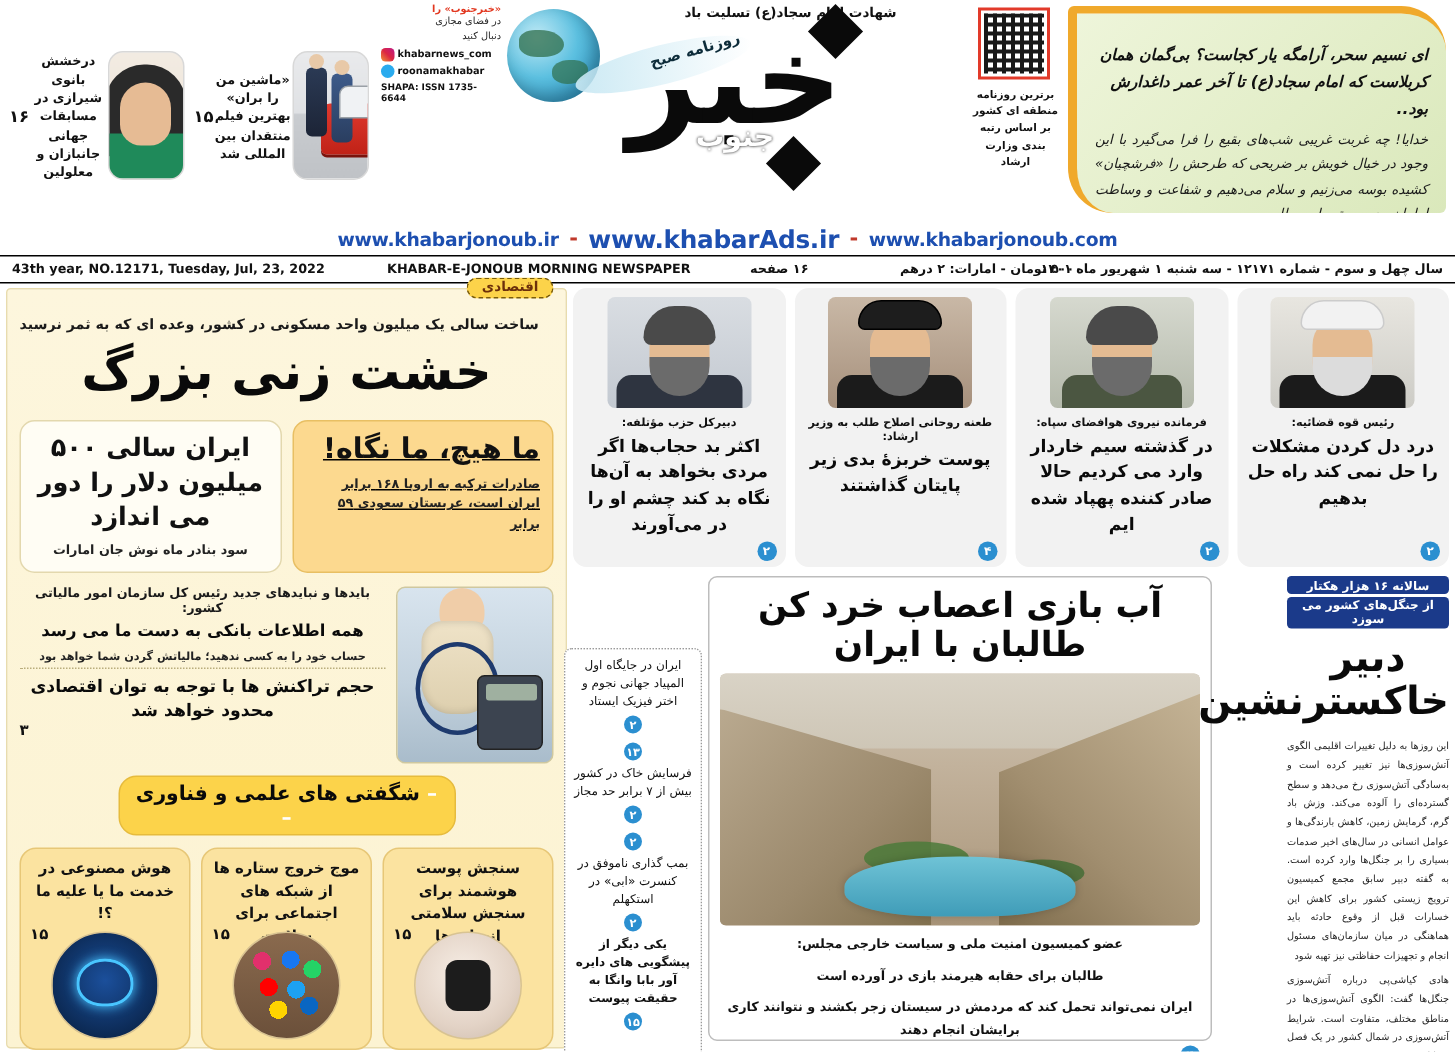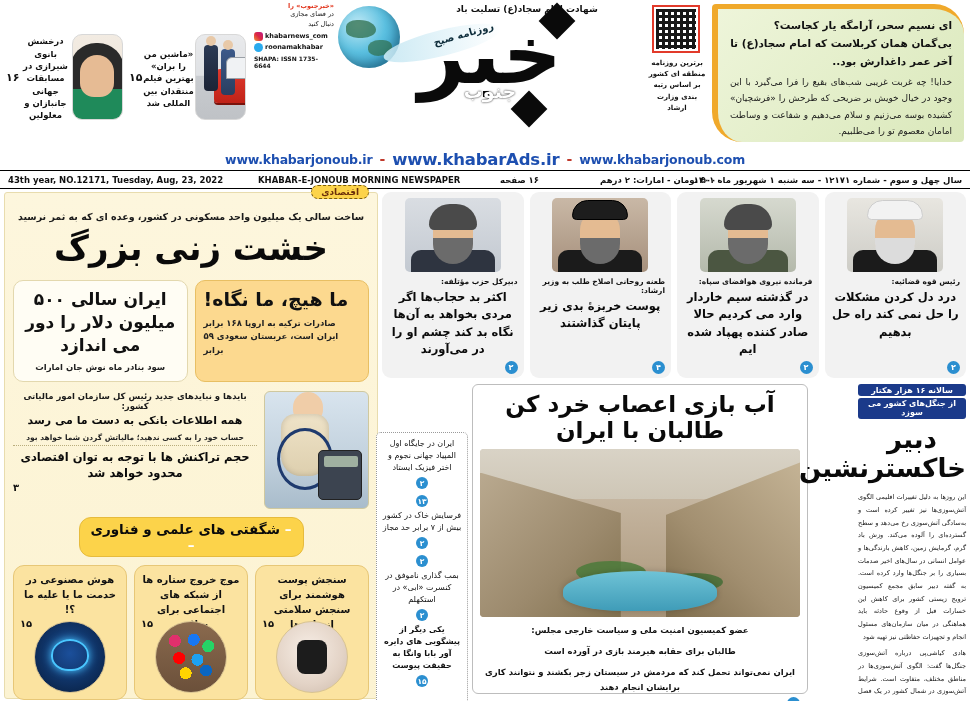--- a/index.html
+++ b/index.html
@@ -144,23 +144,24 @@
     background-color:#fff; opacity:.9;
   }
   .qr-caption {
     position:absolute; left:648px; top:58px; width:58px; direction:rtl; text-align:center;
     font-size:7px; font-weight:bold; color:#111; line-height:1.6;
   }
   
   .poem {
     position:absolute; left:712px; top:4px; width:252px; height:138px;
     background: linear-gradient(135deg,#eef5da 0%,#e3eec9 55%,#dae8bb 100%);
-    border-radius: 4px 30px 4px 30px; direction:rtl; padding:8px 12px 6px 12px;
+    border-radius: 4px 30px 4px 30px; direction:rtl; padding:20px 12px 6px 12px;
     border-left:6px solid #f0a92b; border-top:5px solid #f0a92b;
     overflow:hidden;
+    font-style:italic;
   }
   .poem-b { font-size:10.5px; font-weight:bold; color:#111; line-height:1.7; text-align:right; }
   .poem-p { font-size:9px; color:#1a1a1a; line-height:1.85; text-align:justify; margin-top:3px; }
 
   
   .urlband {
     position:absolute; top:148px; left:0; width:970px; height:22px;
     display:flex; align-items:center; justify-content:center; gap:7px;
     direction:ltr;
   }
@@ -186,33 +187,33 @@
     position:absolute; left:4px; top:0; width:374px; height:507px;
     background: linear-gradient(180deg,#fdf6dd 0%,#fcf3d2 100%);
     border:1px solid #e8dcae; border-radius:3px; direction:rtl;
     padding: 6px 8px;
   }
   .econ-tag {
     position:absolute; right:8px; top:-8px; background:#fcd34a;
     border:1px dashed #7a5c0a; border-radius:9px; padding:1px 9px;
     font-size:9px; font-weight:bold; color:#6b2f0b;
   }
-  .econ-kicker { font-size:9.5px; font-weight:bold; color:#1a1a1a; text-align:center; margin-top:12px; }
+  .econ-kicker { font-size:9.5px; font-weight:bold; color:#1a1a1a; text-align:left; margin-top:12px; }
   .econ-head {
     font-size:34px; font-weight:bold; color:#0a0a0a; text-align:center;
     margin-top:6px; letter-spacing:-1px;
   }
   .econ-row { display:flex; gap:7px; margin-top:12px; }
   .box-white {
     flex:1; background:#fffdf4; border:1px solid #e3d8ae; border-radius:10px;
     padding:7px 8px; text-align:center;
   }
   .box-yellow {
     flex:1; background:#fcd98f; border:1px solid #e8bf63; border-radius:10px;
-    padding:6px 8px; text-align:left;
+    padding:6px 8px; text-align:right;text-decoration:underline;
   }
   .b-head { font-size:17px; font-weight:bold; color:#111; line-height:1.35; }
   .b-head.lg { font-size:19px; }
   .b-sub { font-size:8.5px; font-weight:bold; color:#222; line-height:1.6; margin-top:4px; }
 
   .tax-block { display:flex; gap:7px; margin-top:9px; }
   .tax-img {
     width:105px; height:118px; border-radius:6px; flex:none; overflow:hidden;
     background: linear-gradient(180deg,#d8e4ee 0%,#c3d2de 55%,#a9bccb 100%);
     position:relative; border:1px solid #cfc89f;
@@ -308,21 +309,21 @@
   .turban.black { background:#1d1d1d; border-color:#000; }
   .beard { position:absolute; left:50%; transform:translateX(-50%); top:40px; width:40px; height:26px;
            border-radius:0 0 20px 20px; background:#6b6b6b; }
   .beard.white { background:#dcdcdc; }
   .uniform { position:absolute; left:50%; transform:translateX(-50%); bottom:0; width:80px; height:22px;
              background:#4b5641; border-radius:10px 10px 0 0; }
   .suit { position:absolute; left:50%; transform:translateX(-50%); bottom:0; width:84px; height:22px;
           background:#2e3440; border-radius:10px 10px 0 0; }
   .cloak { position:absolute; left:50%; transform:translateX(-50%); bottom:0; width:84px; height:22px;
            background:#1b1b1b; border-radius:10px 10px 0 0; }
-  .p-kick { font-size:7.5px; font-weight:bold; color:#111; margin-top:5px; width:100%; }
+  .p-kick { font-size:7.5px; font-weight:bold; color:#111; text-align:center; margin-top:5px; width:100%; }
   .p-head { font-size:11.5px; font-weight:bold; color:#0a0a0a; text-align:center; line-height:1.5; margin-top:3px; }
   .p-foot { width:100%; display:flex; justify-content:flex-start; margin-top:auto; }
   .pgbadge {
     width:13px; height:13px; border-radius:50%; background:#2b8fd0; color:#fff;
     font-size:8px; font-weight:bold; display:flex; align-items:center; justify-content:center;
   }
 
   
   .bullets {
     position:absolute; left:376px; top:192px; width:92px; height:310px;
@@ -462,21 +463,21 @@
 
   <div class="urlband">
     <span class="url-s">www.khabarjonoub.ir</span>
     <span class="url-dash">-</span>
     <span class="url-b">www.khabarAds.ir</span>
     <span class="url-dash">-</span>
     <span class="url-s">www.khabarjonoub.com</span>
   </div>
 
   <div class="infobar">
-    <div class="ib en" style="margin-right:auto; margin-left:8px;">43th year, NO.12171, Tuesday, Aug, 23, 2022</div>
+    <div class="ib en" style="margin-right:auto; margin-left:8px;">43th year, NO.12171, Tuesday, Jul, 23, 2022</div>
     <div class="ib en" style="position:absolute; left:258px;">KHABAR-E-JONOUB MORNING NEWSPAPER</div>
     <div class="ib fa" style="position:absolute; left:500px;">۱۶ صفحه</div>
     <div class="ib fa" style="position:absolute; left:600px;">۵۰۰۰ تومان - امارات: ۲ درهم</div>
     <div class="ib fa" style="position:absolute; right:8px;">سال چهل و سوم - شماره ۱۲۱۷۱ - سه شنبه ۱ شهریور ماه ۱۴۰۱</div>
   </div>
 
   <div class="body-wrap">
 
     <div class="econ">
       <div class="econ-tag">اقتصادی</div>

